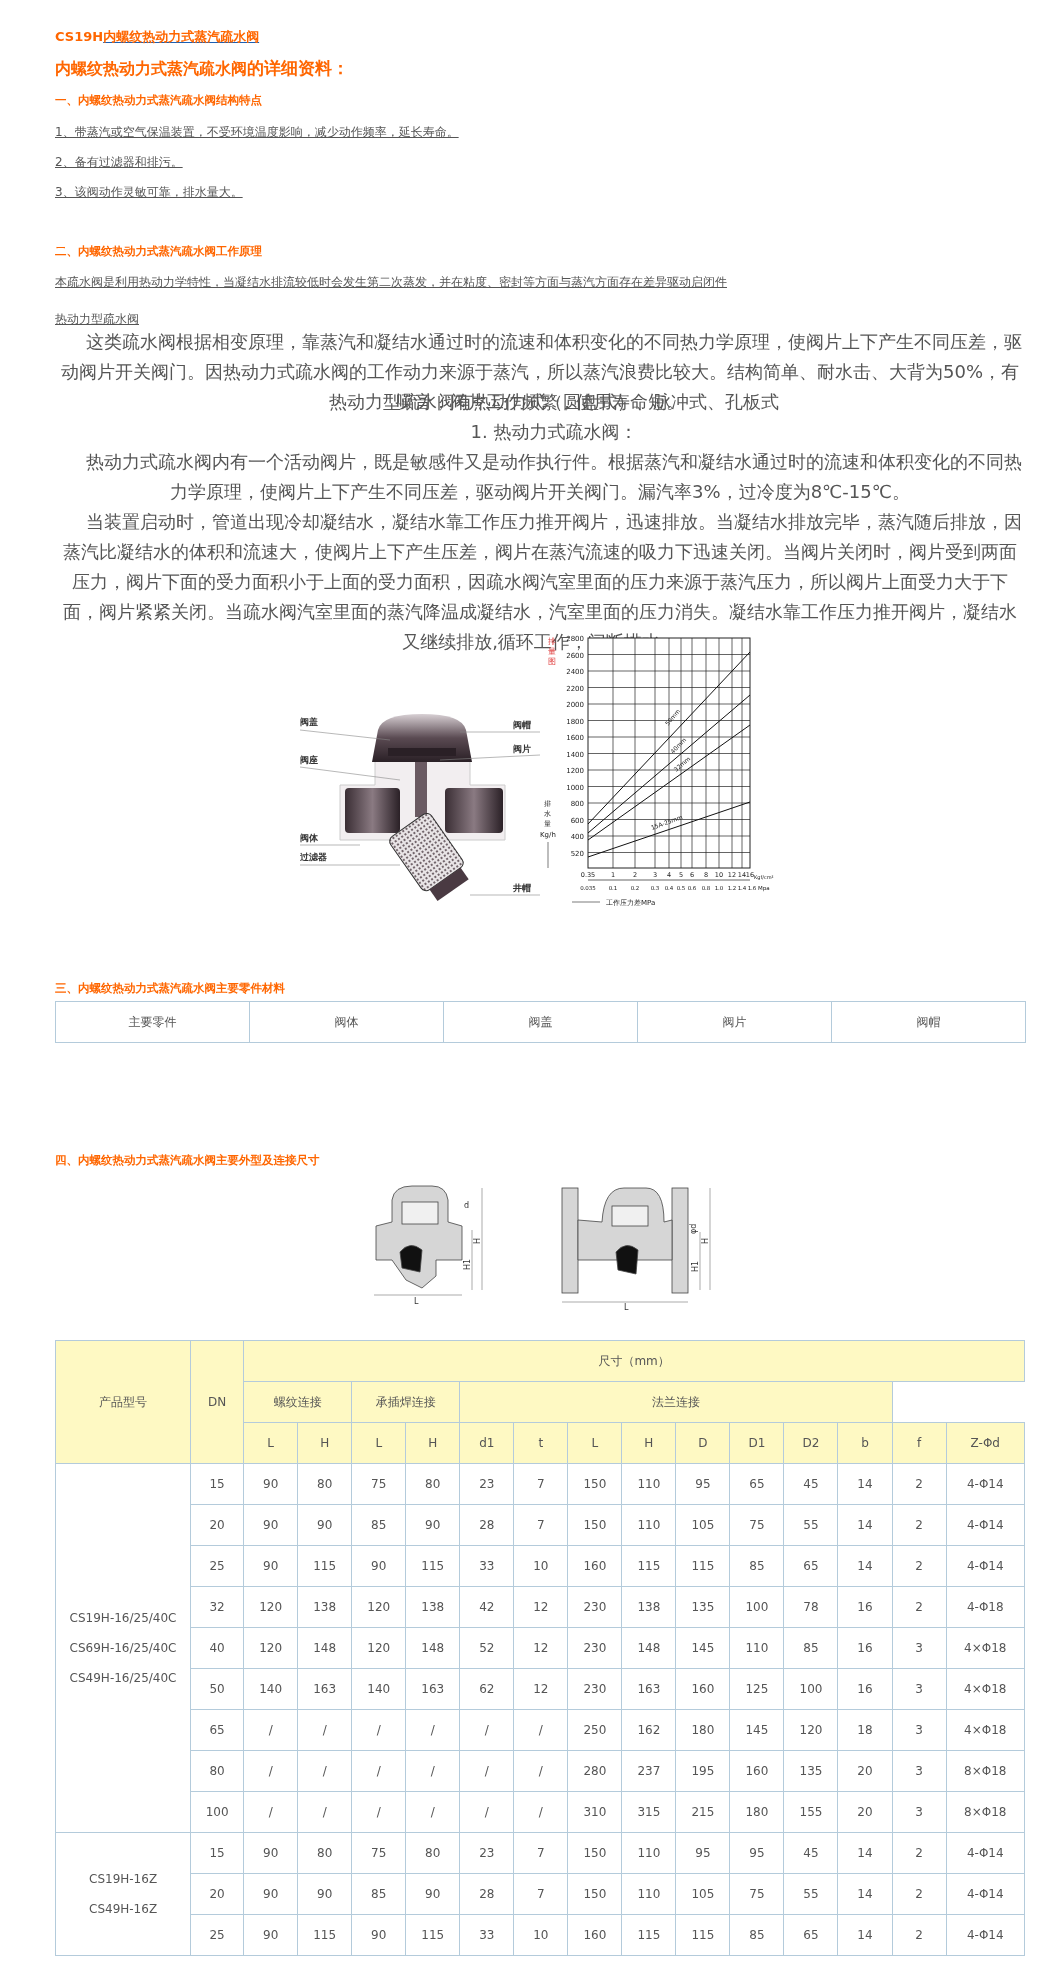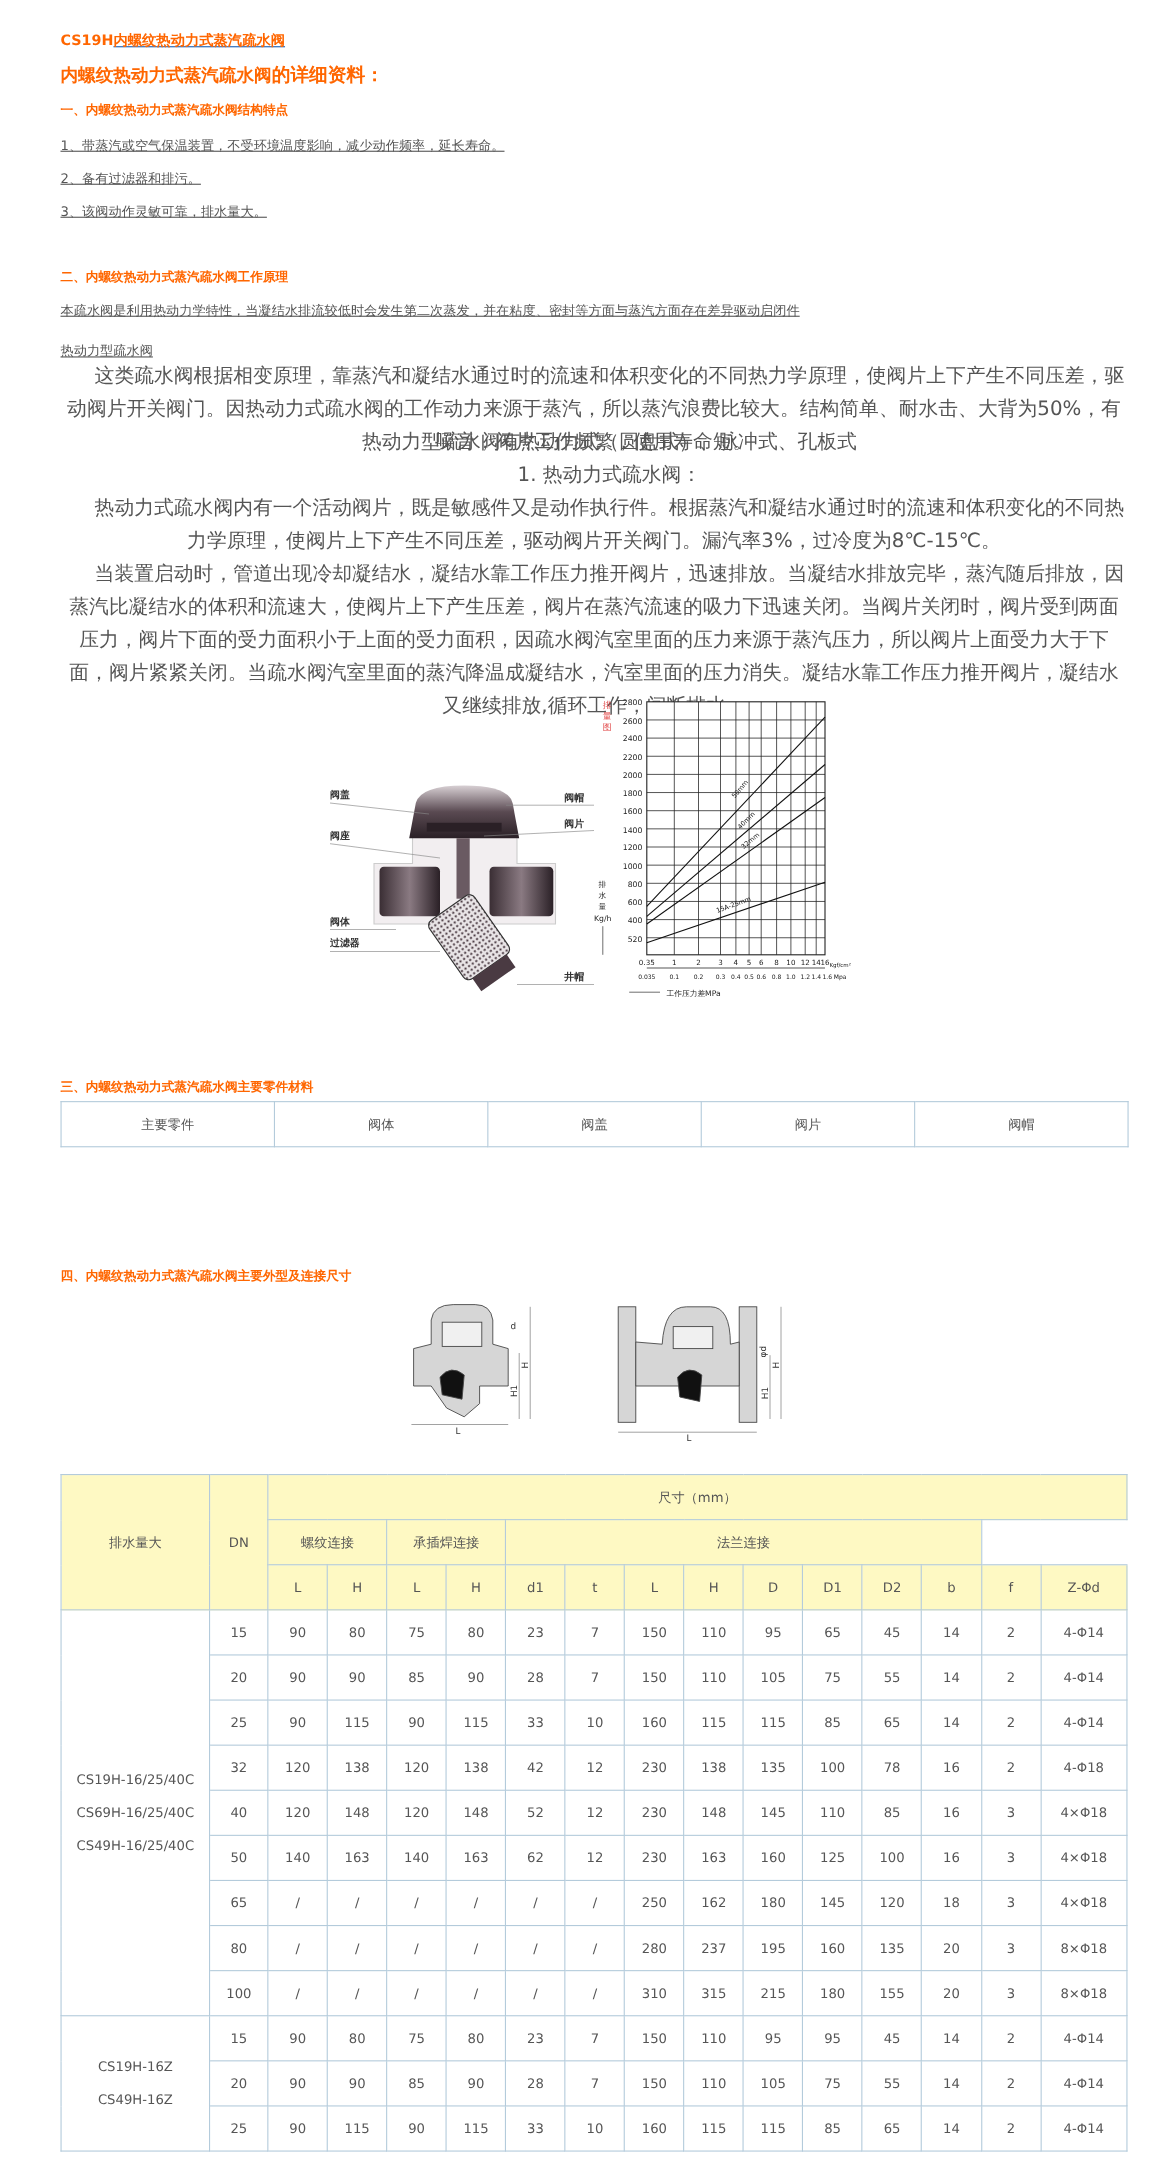--- a/index.html
+++ b/index.html
@@ -285,21 +285,21 @@
       <col style="width:54px">
     <col style="width:54px">
       <col style="width:54px">
       <col style="width:54px">
       <col style="width:54px">
     <col style="width:54px">
       <col style="width:78px">
   </colgroup>
   <tbody>
       <tr>
-    <td class="h" rowspan="3">排水量大</td>
+    <td class="h" rowspan="3">产品型号</td>
     <td class="h" rowspan="3">DN</td>
     <td class="h" colspan="14">尺寸（mm）</td>
   </tr>
   <tr>
     <td class="h" colspan="2">螺纹连接</td>
     <td class="h" colspan="2">承插焊连接</td>
     <td class="h" colspan="8">法兰连接</td>
     <td class="blank" colspan="2"></td>
   </tr>
   <tr>

